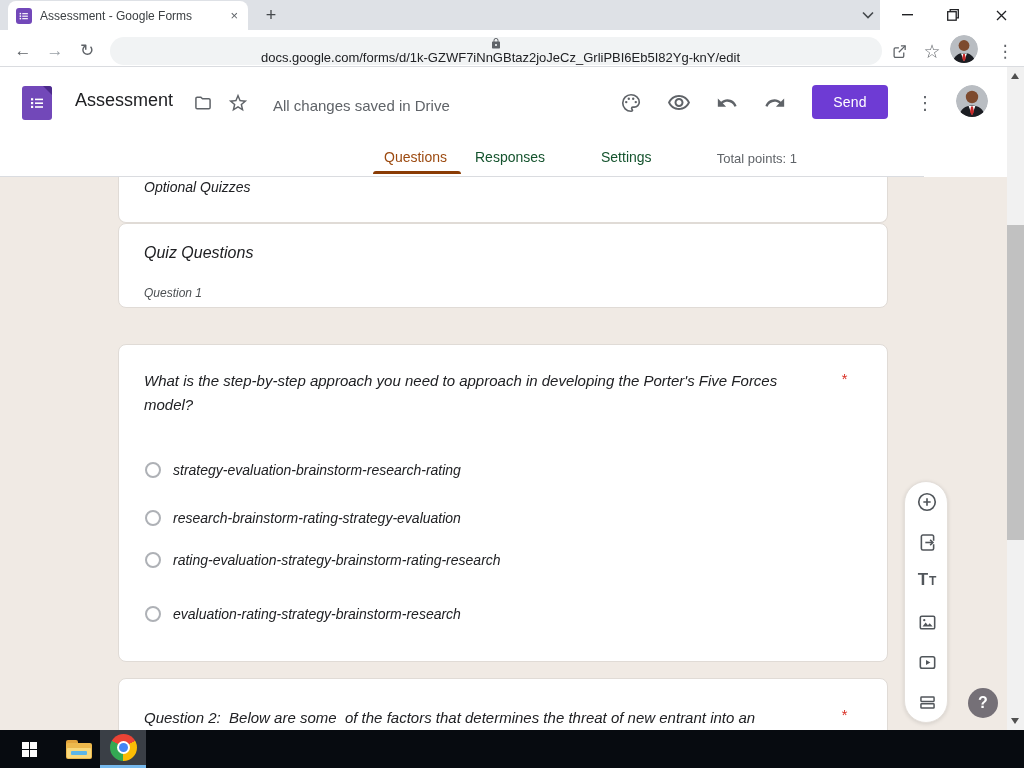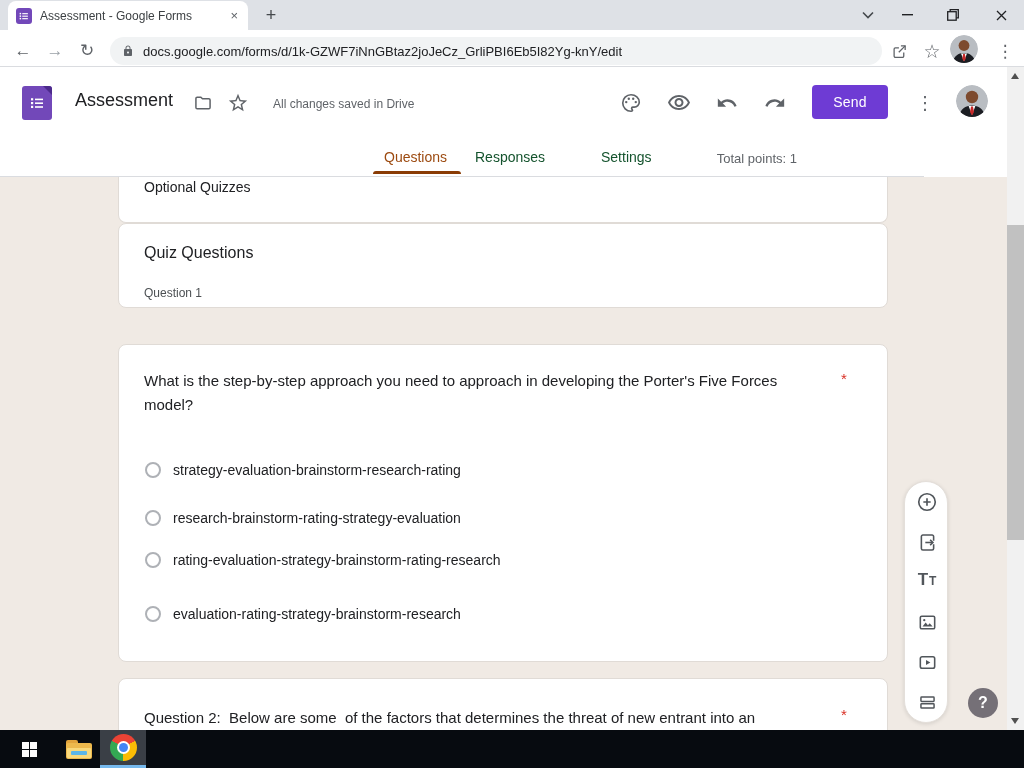--- a/index.html
+++ b/index.html
@@ -1,79 +1,79 @@
 <!DOCTYPE html>
 <html><head>
 <meta charset="utf-8">
 <style>
   * { margin:0; padding:0; box-sizing:border-box; }
   html,body { width:1024px; height:768px; overflow:hidden; }
   body { font-family:"Liberation Sans","DejaVu Sans",sans-serif; }
   .screen { position:relative; width:1024px; height:768px; background:#fff; overflow:hidden; }
 
   
-  .titlebar { position:absolute; left:0; top:0; width:1024px; height:30px; background:#dee1e6; }
+  .titlebar { position:absolute; left:0; top:0; width:880px; height:30px; background:#dee1e6; }
   .btab { position:absolute; left:8px; top:1px; width:240px; height:29px; background:#fff;
           border-radius:8px 8px 0 0; display:flex; align-items:center; padding:0 8px; }
   .favicon { width:16px; height:16px; border-radius:3px; background:#7248b9; display:flex;
              align-items:center; justify-content:center; flex:none; }
   .btab-title { font-size:12px; color:#3c4043; margin-left:8px; flex:1; white-space:nowrap;
                 overflow:hidden; }
   .btab-close { font-size:13px; color:#5f6368; padding:0 2px; }
   .newtab { position:absolute; left:258px; top:3px; width:26px; height:26px; font-size:18px;
             color:#45494d; text-align:center; line-height:24px; }
   .winctl { position:absolute; top:0; height:30px; width:46px; display:flex; align-items:center;
             justify-content:center; }
   .tabchev { position:absolute; left:845px; top:0; }
 
   
   .btoolbar { position:absolute; left:0; top:30px; width:1024px; height:37px; background:#fff;
               border-bottom:1px solid #dadce0; }
   .navbtn { position:absolute; top:38px; width:28px; height:28px; text-align:center;
             font-size:17px; line-height:26px; color:#5f6368; }
   .omnibox { position:absolute; left:110px; top:37px; width:772px; height:28px; background:#f1f3f4;
-             border-radius:14px; display:flex; align-items:center; padding:0 12px; }
+             border-radius:14px; display:flex; align-items:center; padding:0 12px;flex-direction:column; }
   .url { font-size:13px; color:#202124; margin-left:9px; white-space:nowrap; }
   .tb-ic { position:absolute; top:36px; width:30px; height:30px; display:flex; align-items:center;
            justify-content:center; color:#5f6368; }
   .avatar-sm { position:absolute; left:950px; top:35px; width:28px; height:28px; border-radius:50%;
                overflow:hidden; }
 
   
   .fheader { position:absolute; left:0; top:67px; width:1024px; height:73px; background:#fff; }
   .flogo { position:absolute; left:22px; top:19px; width:30px; height:34px; background:#7248b9;
            border-radius:3px; display:flex; align-items:center; justify-content:center; }
   .flogo .fold { position:absolute; top:0; right:0; width:0; height:0;
                  border-top:9px solid #4c2a8c; border-left:9px solid transparent;
                  border-radius:0 3px 0 0; }
   .ftitle { position:absolute; left:75px; top:23px; font-size:18px; color:#202124; }
   .hic { position:absolute; top:24px; width:24px; height:24px; display:flex; align-items:center;
          justify-content:center; color:#5f6368; }
-  .saved { position:absolute; left:273px; top:30px; font-size:12px; color:#5f6368; }
+  .saved { position:absolute; left:273px; top:30px; font-size:15px; color:#5f6368; }
   .send { position:absolute; left:812px; top:18px; width:76px; height:34px; background:#6e3bd4;
           border-radius:4px; color:#fff; font-size:14px; display:flex; align-items:center;
           justify-content:center; letter-spacing:.2px; }
   .kebab { font-size:18px; color:#5f6368; letter-spacing:0; }
   .avatar-md { position:absolute; left:956px; top:18px; width:32px; height:32px; border-radius:50%;
                overflow:hidden; }
 
   
   .ftabs { position:absolute; left:0; top:140px; width:924px; height:37px; background:#fff;
            border-bottom:1px solid #dadce0; }
   .ftab { position:absolute; top:9px; font-size:14px; color:#14532d; }
   .ftab.active { color:#9c4a10; }
   .ftab-underline { position:absolute; left:373px; top:31px; width:88px; height:3px;
                     background:#8a3c05; border-radius:3px 3px 0 0; }
   .totalpts { position:absolute; right:127px; top:11px; font-size:13px; color:#5f6368; }
 
   
   .content { position:absolute; left:0; top:177px; width:1024px; height:553px; background:#f0eae4;
              overflow:hidden; }
   .card { position:absolute; left:118px; width:770px; background:#fff; border:1px solid #e0dbd6;
-          border-radius:8px; }
+          border-radius:8px;font-style:italic; }
   .qtext { font-size:15px; line-height:24px; color:#202124; }
   .req { position:absolute; left:722px; color:#d93025; font-size:15px; }
   .opt-row { position:absolute; left:26px; height:24px; display:flex; align-items:flex-start; }
   .radio { width:16px; height:16px; border:2px solid #aeb1b6; border-radius:50%; flex:none; }
   .opt-label { margin-left:12px; font-size:14px; color:#202124; white-space:nowrap; }
 
   
   .sidebar-tools { position:absolute; left:904px; top:304px; width:44px; height:242px; background:#fff;
                    border:1px solid #e4dfda; border-radius:24px;
                    box-shadow:0 1px 4px rgba(0,0,0,.12); }

